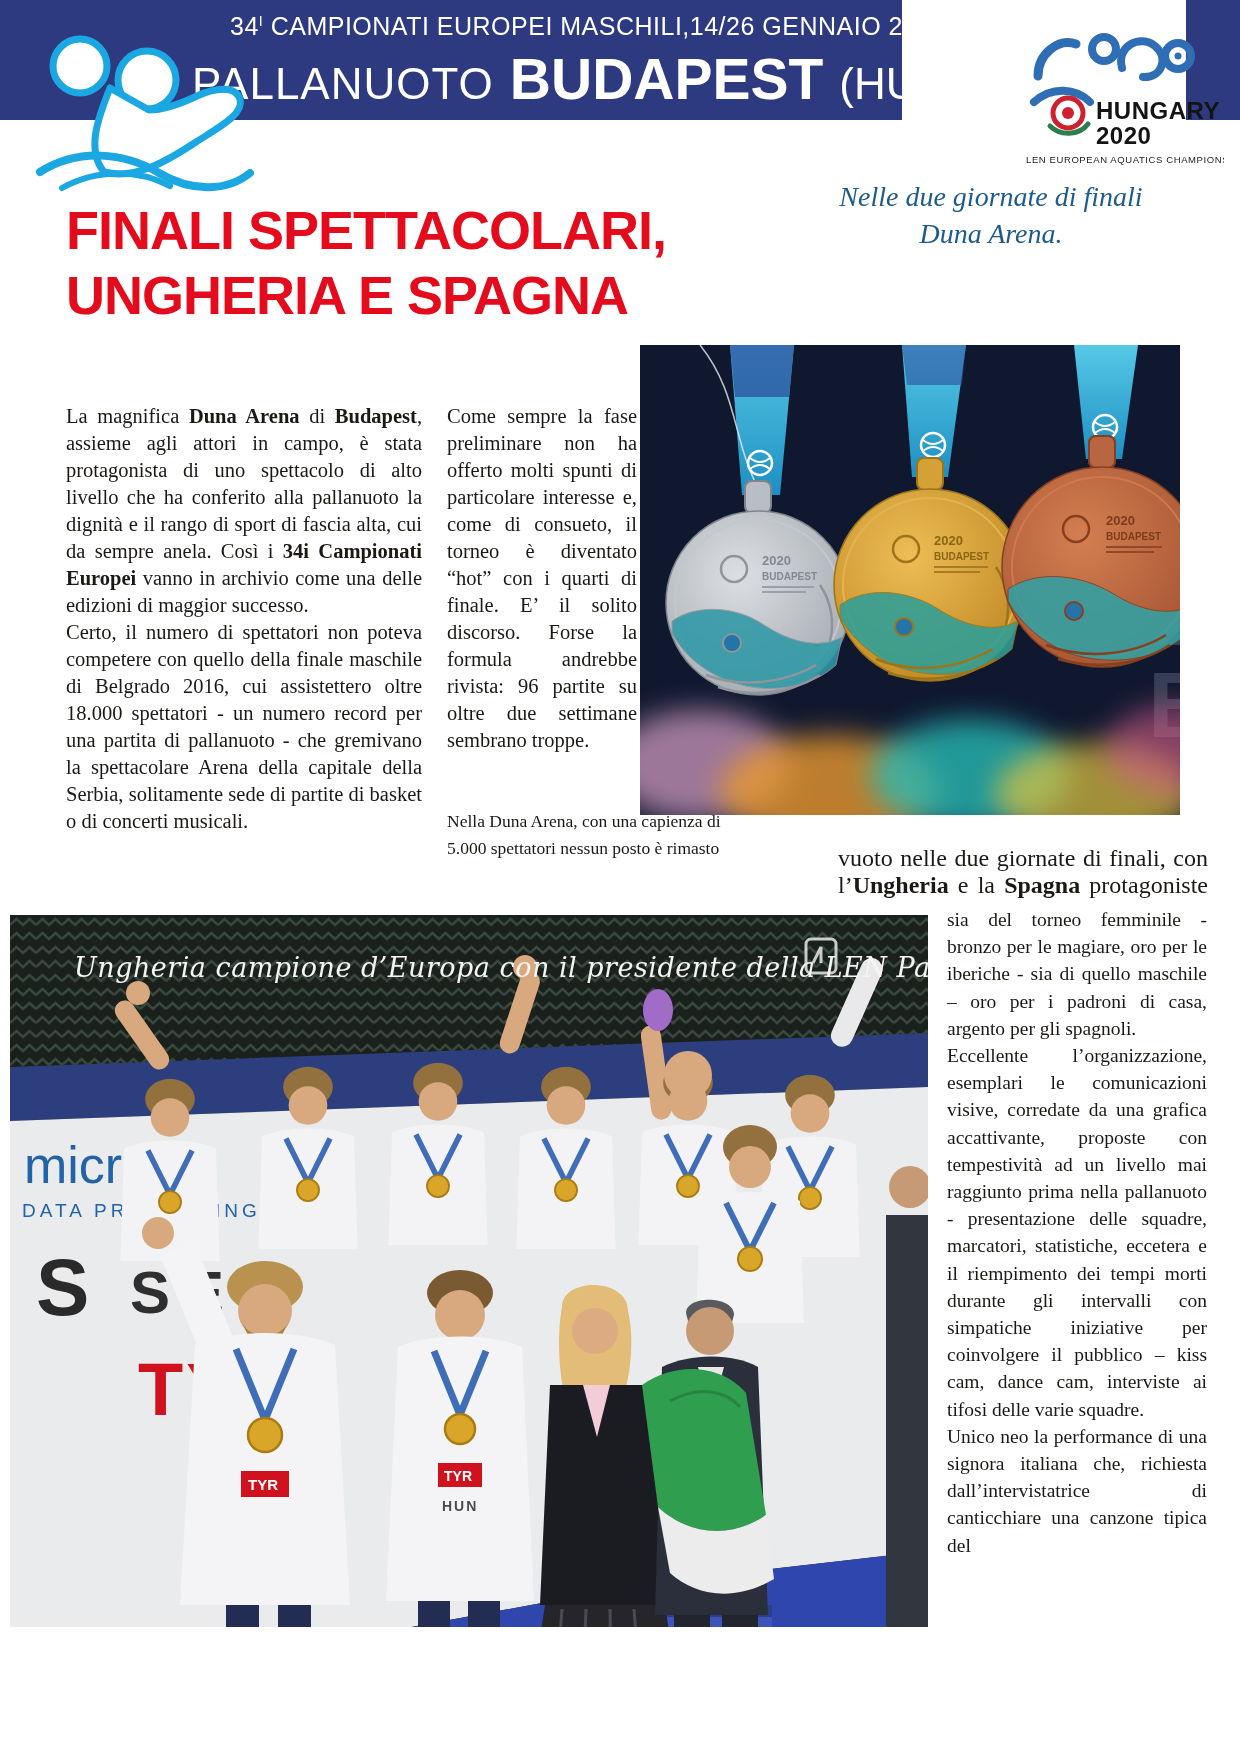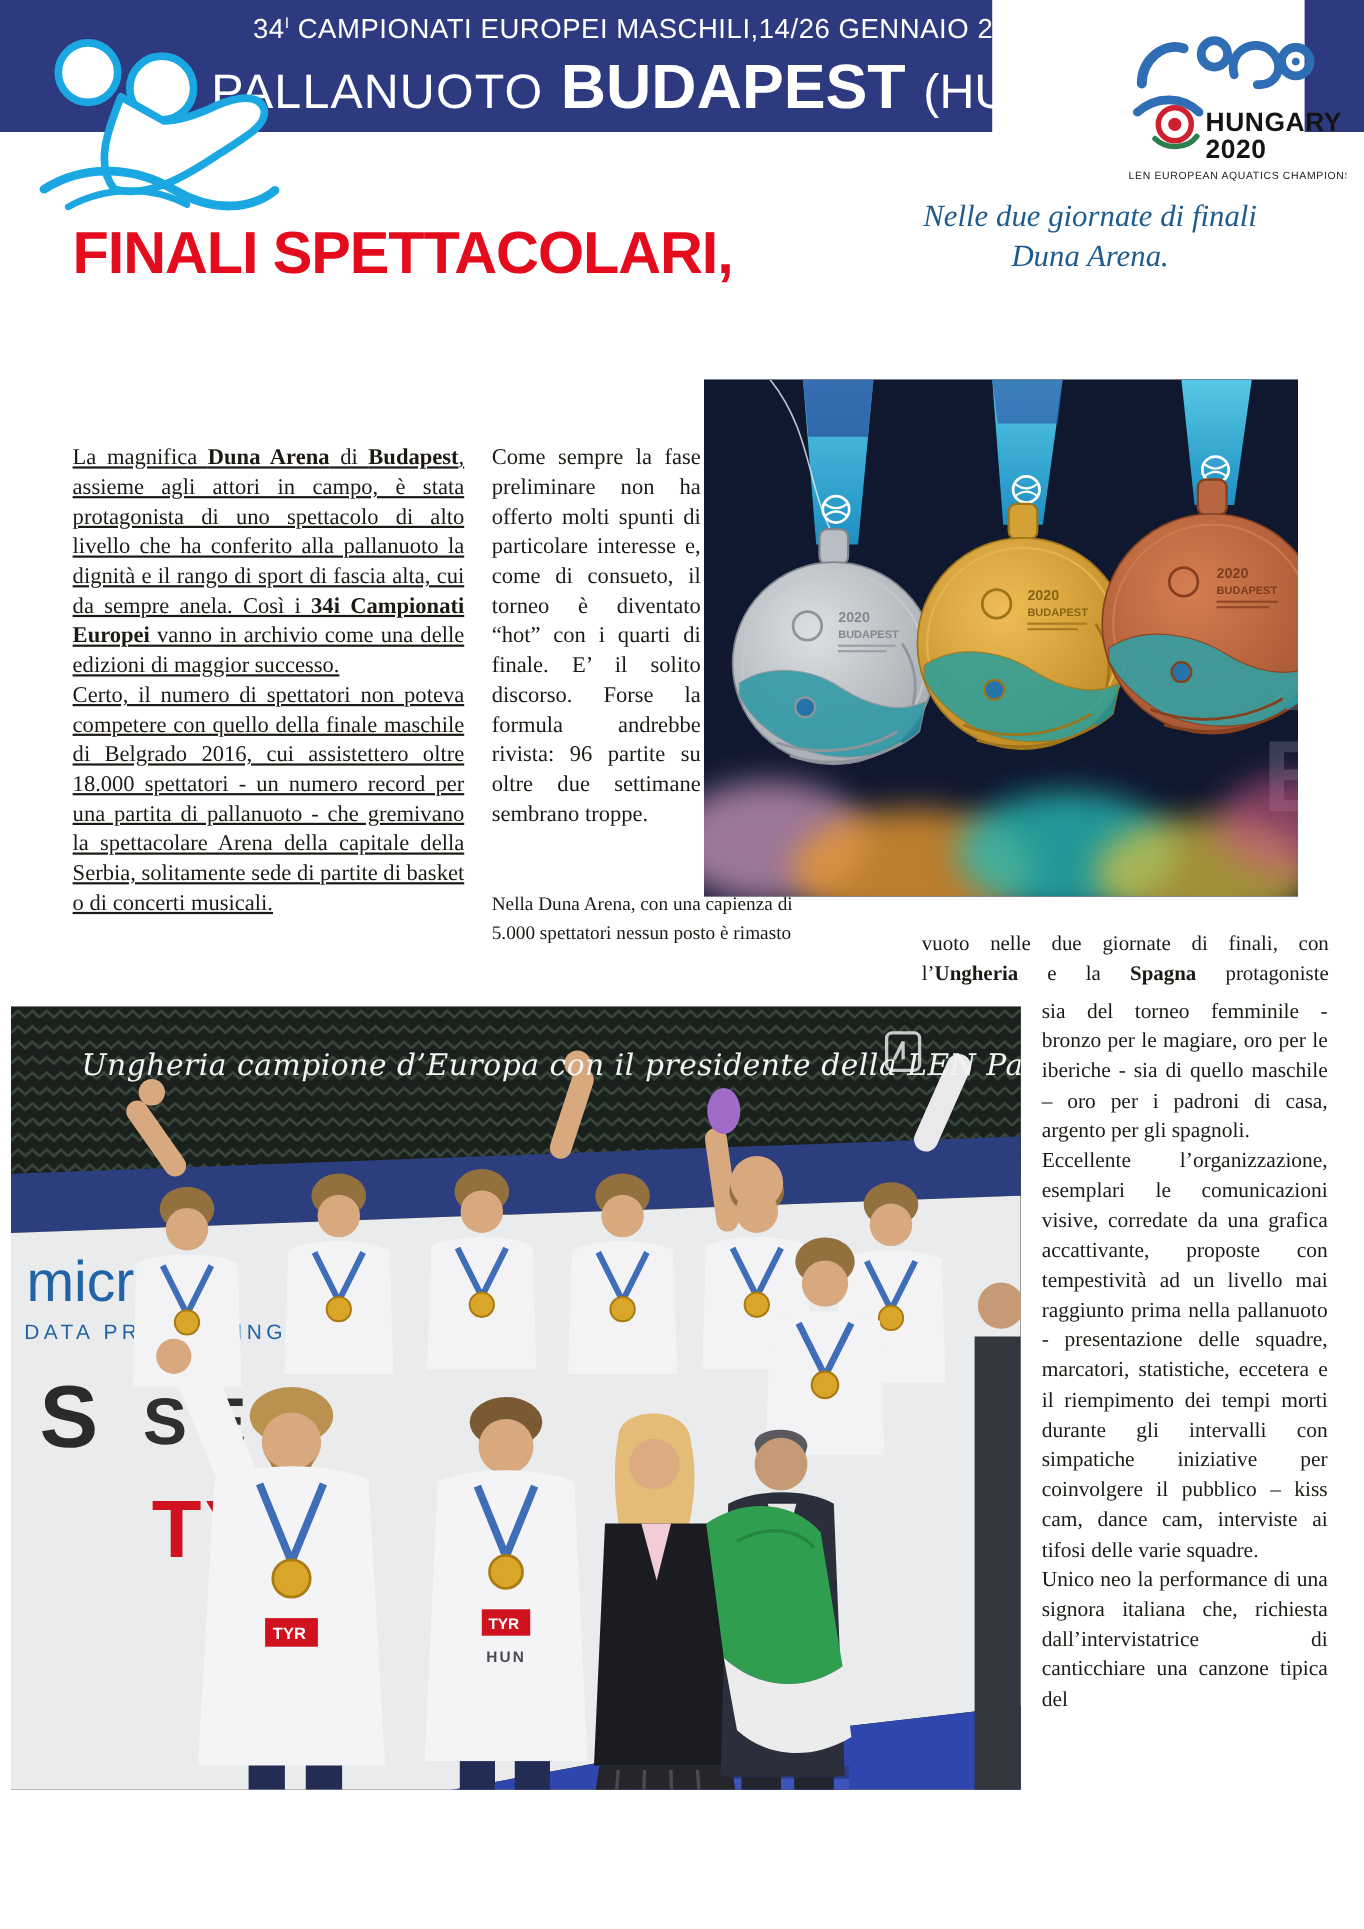--- a/index.html
+++ b/index.html
@@ -22,24 +22,24 @@
   
   .headline{left:66px;top:198px;width:662px;color:#e30b1c;font-family:"Liberation Sans",sans-serif;
             font-weight:700;font-size:54px;line-height:65px;letter-spacing:-1px;}
   .headline .c{text-align:center;}
   .standfirst{left:766px;top:178px;width:450px;text-align:center;color:#1d5b8e;
               font-style:italic;font-size:28px;line-height:37px;}
 
   
   .bodycol{text-align:justify;hyphens:auto;}
   .bodycol p{margin:0;}
-  .col1{left:66px;top:403px;width:356px;font-size:20.5px;line-height:27px;text-decoration:underline;}
+  .col1{left:66px;top:403px;width:356px;font-size:20.5px;line-height:27px;}
   .col2{left:447px;top:403px;width:190px;font-size:20.5px;line-height:27px;}
   .col2wide{left:447px;top:808px;font-size:17.5px;line-height:27px;white-space:nowrap;}
-  .col3a{left:838px;top:845px;width:370px;font-size:19px;line-height:27.2px;
+  .col3a{left:838px;top:845px;width:370px;font-size:24px;line-height:27.2px;
          text-align:justify;text-align-last:justify;hyphens:auto;}
   .col3b{left:947px;top:906px;width:260px;font-size:19.5px;line-height:27.2px;}
 
   
   .photo{overflow:hidden;background:#101830;}
   .medals{left:640px;top:345px;width:540px;height:470px;}
   .team{left:10px;top:915px;width:918px;height:827px;background:#1a211c;}
 
   
   .footer{left:903px;top:1693px;width:337px;height:47px;background:#fff;display:flex;
@@ -84,20 +84,21 @@
     <circle cx="44" cy="97" r="15" fill="#ffffff" stroke="#cf2030" stroke-width="5"></circle>
     <circle cx="44" cy="97" r="6" fill="#cf2030"></circle>
     <path d="M26,110 C36,120 55,120 64,108" fill="none" stroke="#2e7d4f" stroke-width="5" stroke-linecap="round"></path>
     <text x="72" y="103" font-family="Liberation Sans,sans-serif" font-size="24" font-weight="700" fill="#141414" letter-spacing="0.5">HUNGARY</text>
     <text x="72" y="128" font-family="Liberation Sans,sans-serif" font-size="24" font-weight="700" fill="#141414" letter-spacing="0.5">2020</text>
     <text x="2" y="147" font-family="Liberation Sans,sans-serif" font-size="9.5" letter-spacing="0.6" fill="#222">LEN EUROPEAN AQUATICS CHAMPIONSHIPS</text>
   </svg>
 
   <div class="abs headline">
     <div>FINALI SPETTACOLARI,</div>
+    <div>UNGHERIA E SPAGNA</div>
   </div>
 
   <div class="abs standfirst">
     <div>Nelle due giornate di finali</div>
     <div>Duna Arena.</div>
   </div>
 
   <div class="abs bodycol col1">
     <p><span>La magnifica </span><b>Duna Arena</b><span> di </span><b>Budapest</b><span>, assieme agli attori in campo, è stata protagonista di uno spettacolo di alto livello che ha conferito alla pallanuoto la dignità e il rango di sport di fascia alta, cui da sempre anela. Così i </span><b>34i Campionati Europei</b><span> vanno in archivio come una delle edizioni di maggior successo.</span></p>
     <p>Certo, il numero di spettatori non poteva competere con quello della finale maschile di Belgrado 2016, cui assistettero oltre 18.000 spettatori - un numero record per una partita di pallanuoto - che gremivano la spettacolare Arena della capitale della Serbia, solitamente sede di partite di basket o di concerti musicali.</p>

